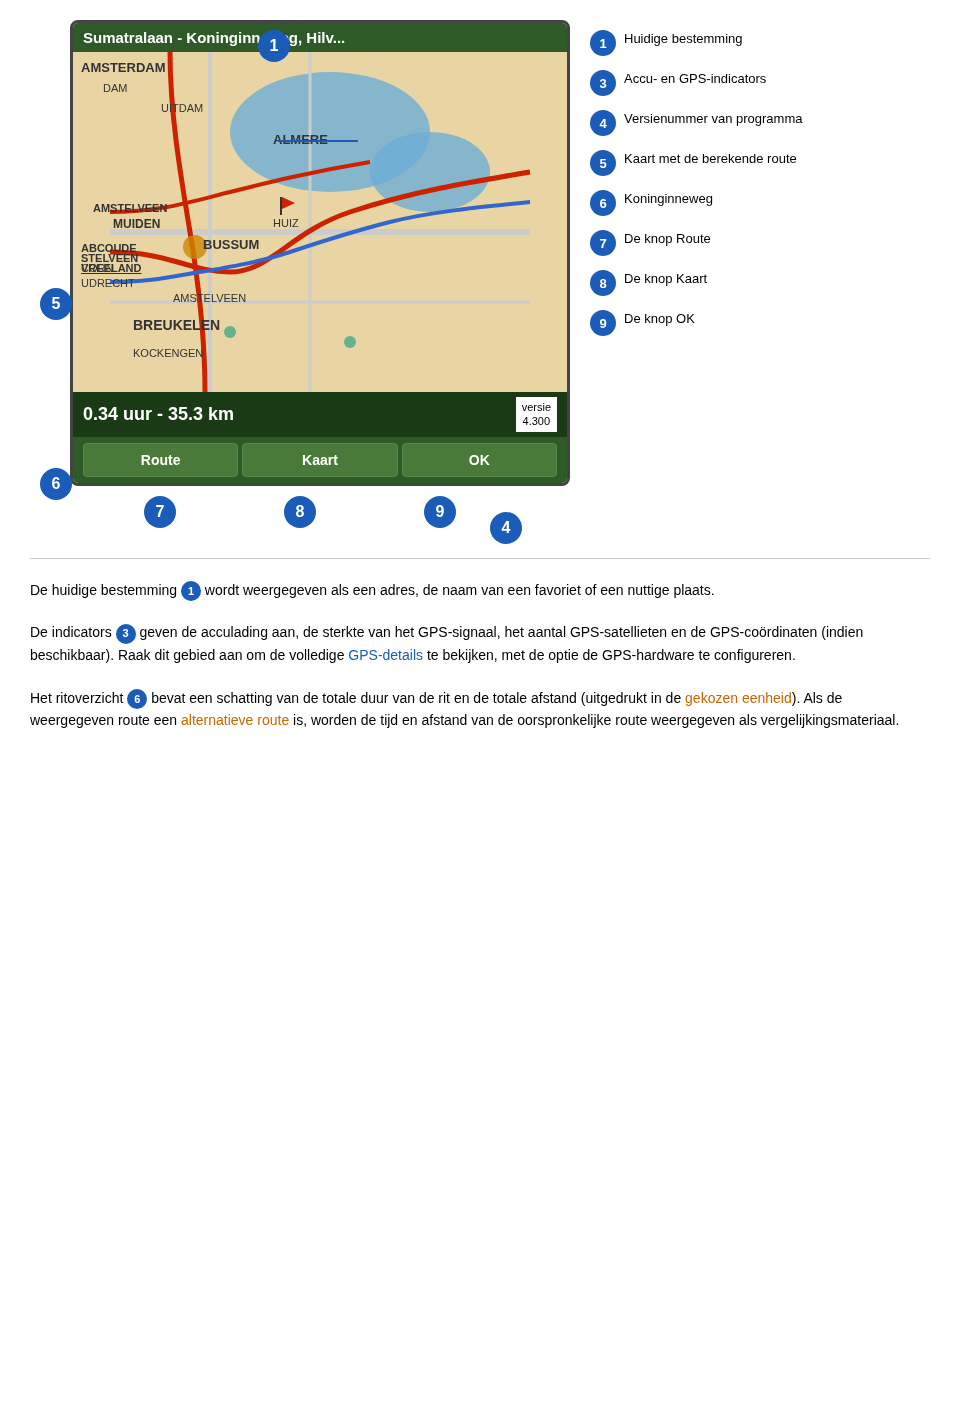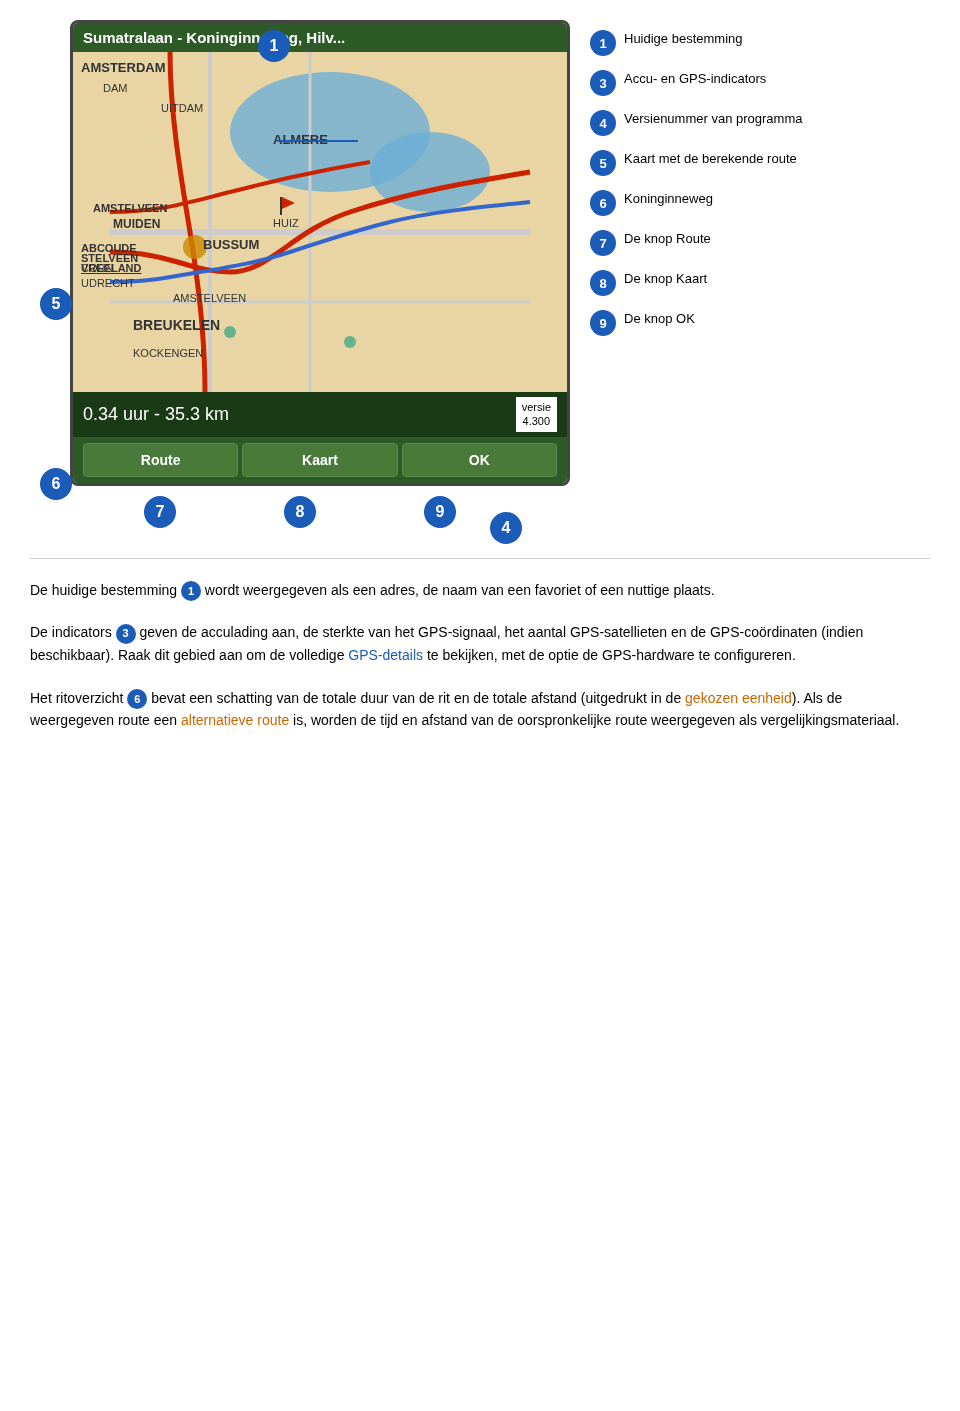--- a/index.html
+++ b/index.html
@@ -133,21 +133,21 @@
       background: #1a3a15;
       color: #fff;
       padding: 5px 10px;
       display: flex;
       align-items: center;
       justify-content: space-between;
     }
 
     .trip-info {
       font-size: 18px;
-      font-weight: normal;
+      font-weight: bold;
       color: #fff;
     }
 
     .version-box {
       background: #fff;
       color: #000;
       font-size: 11px;
       padding: 3px 6px;
       text-align: center;
       line-height: 1.3;

